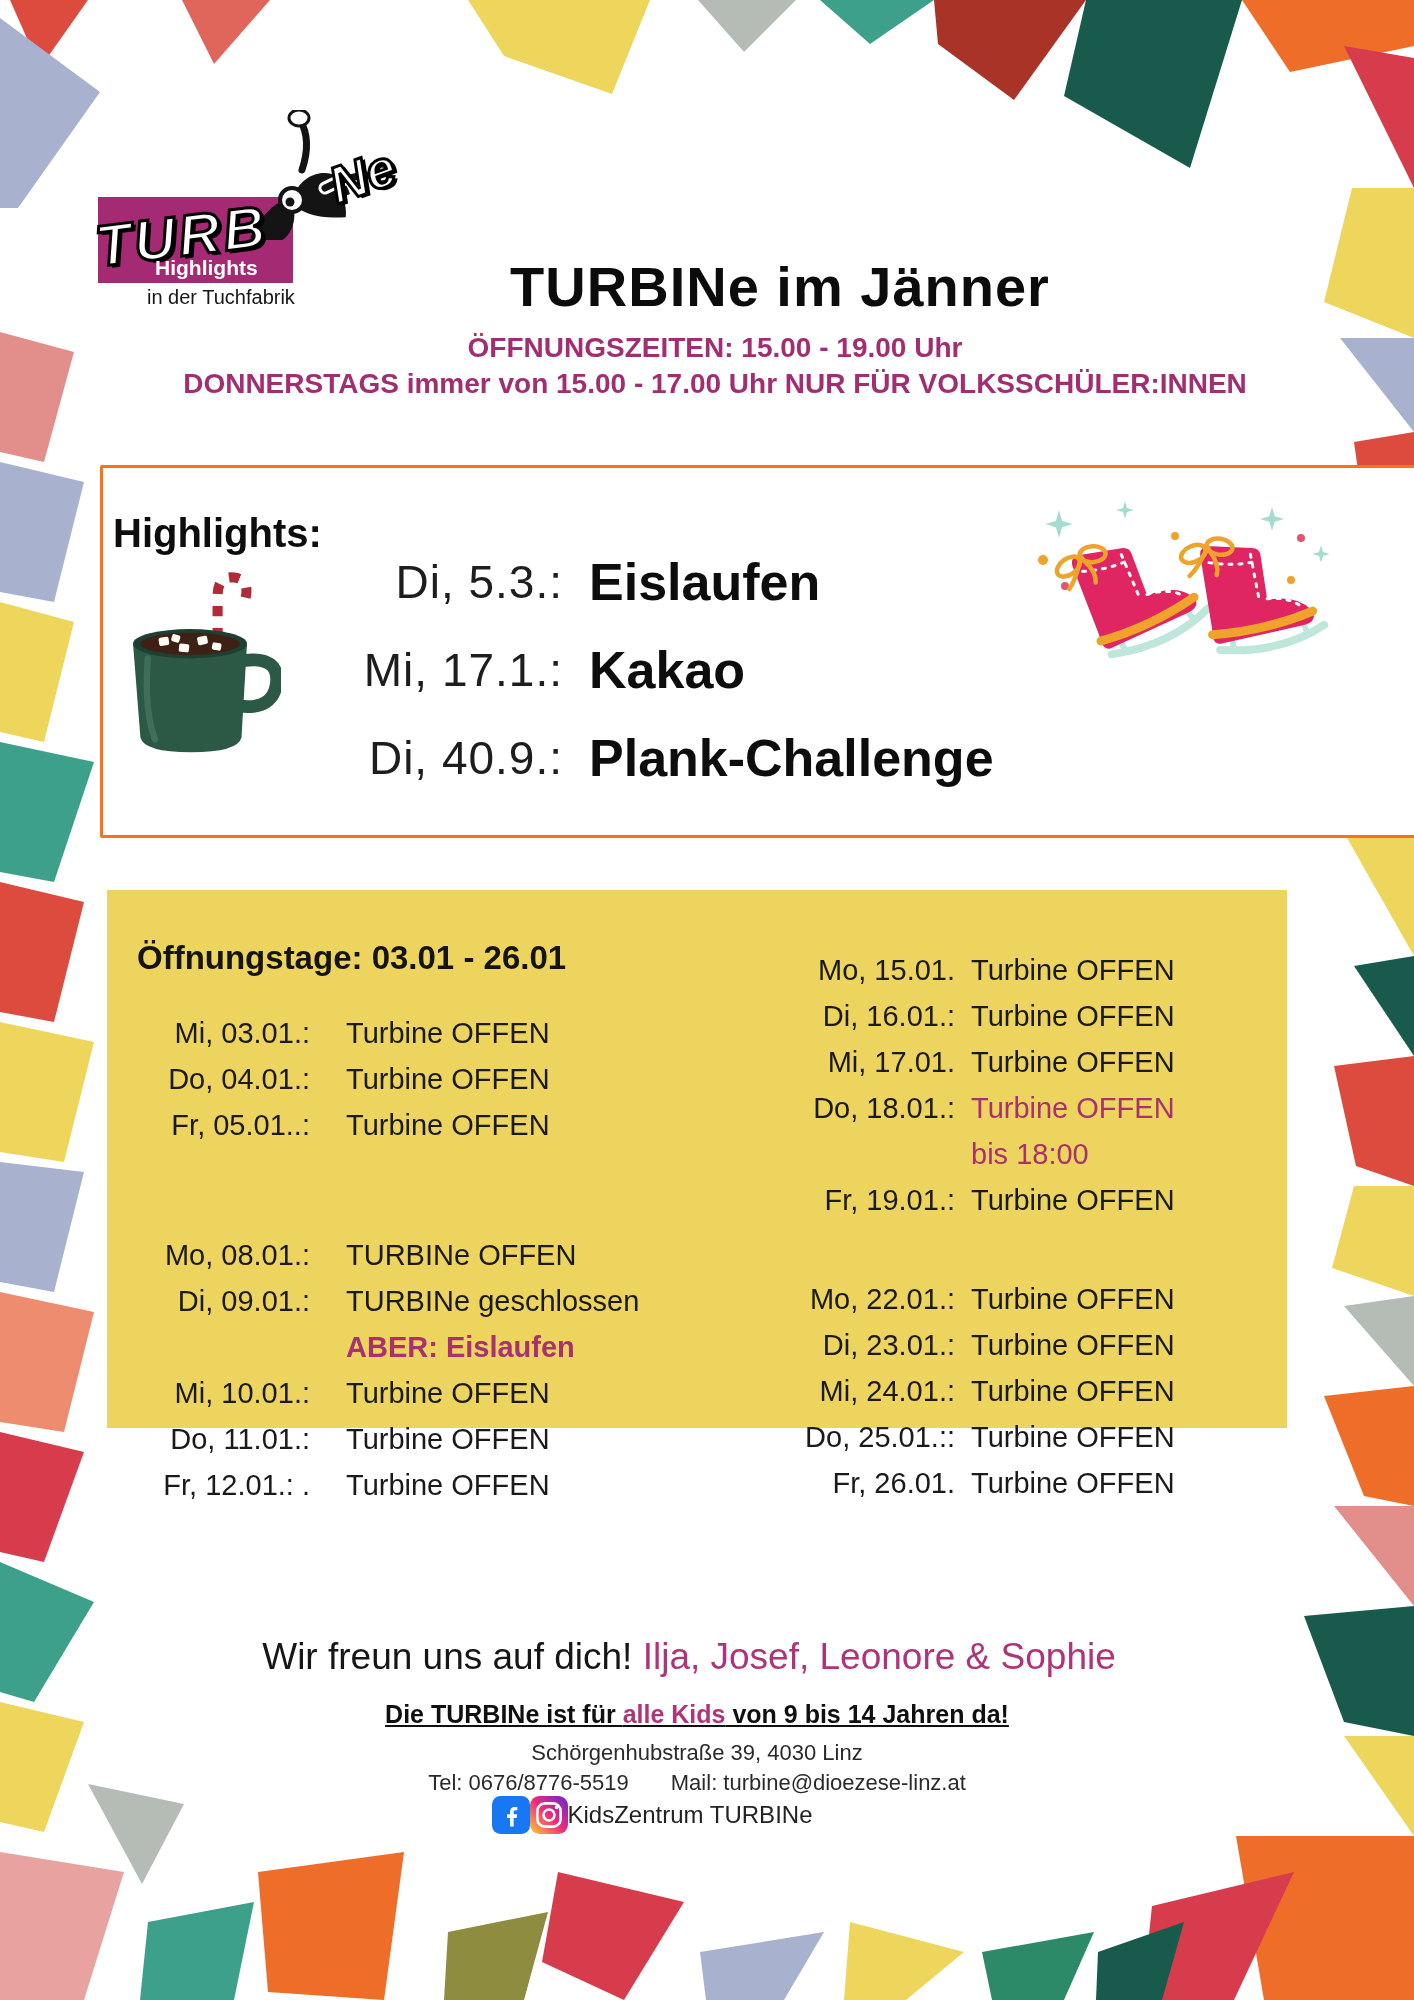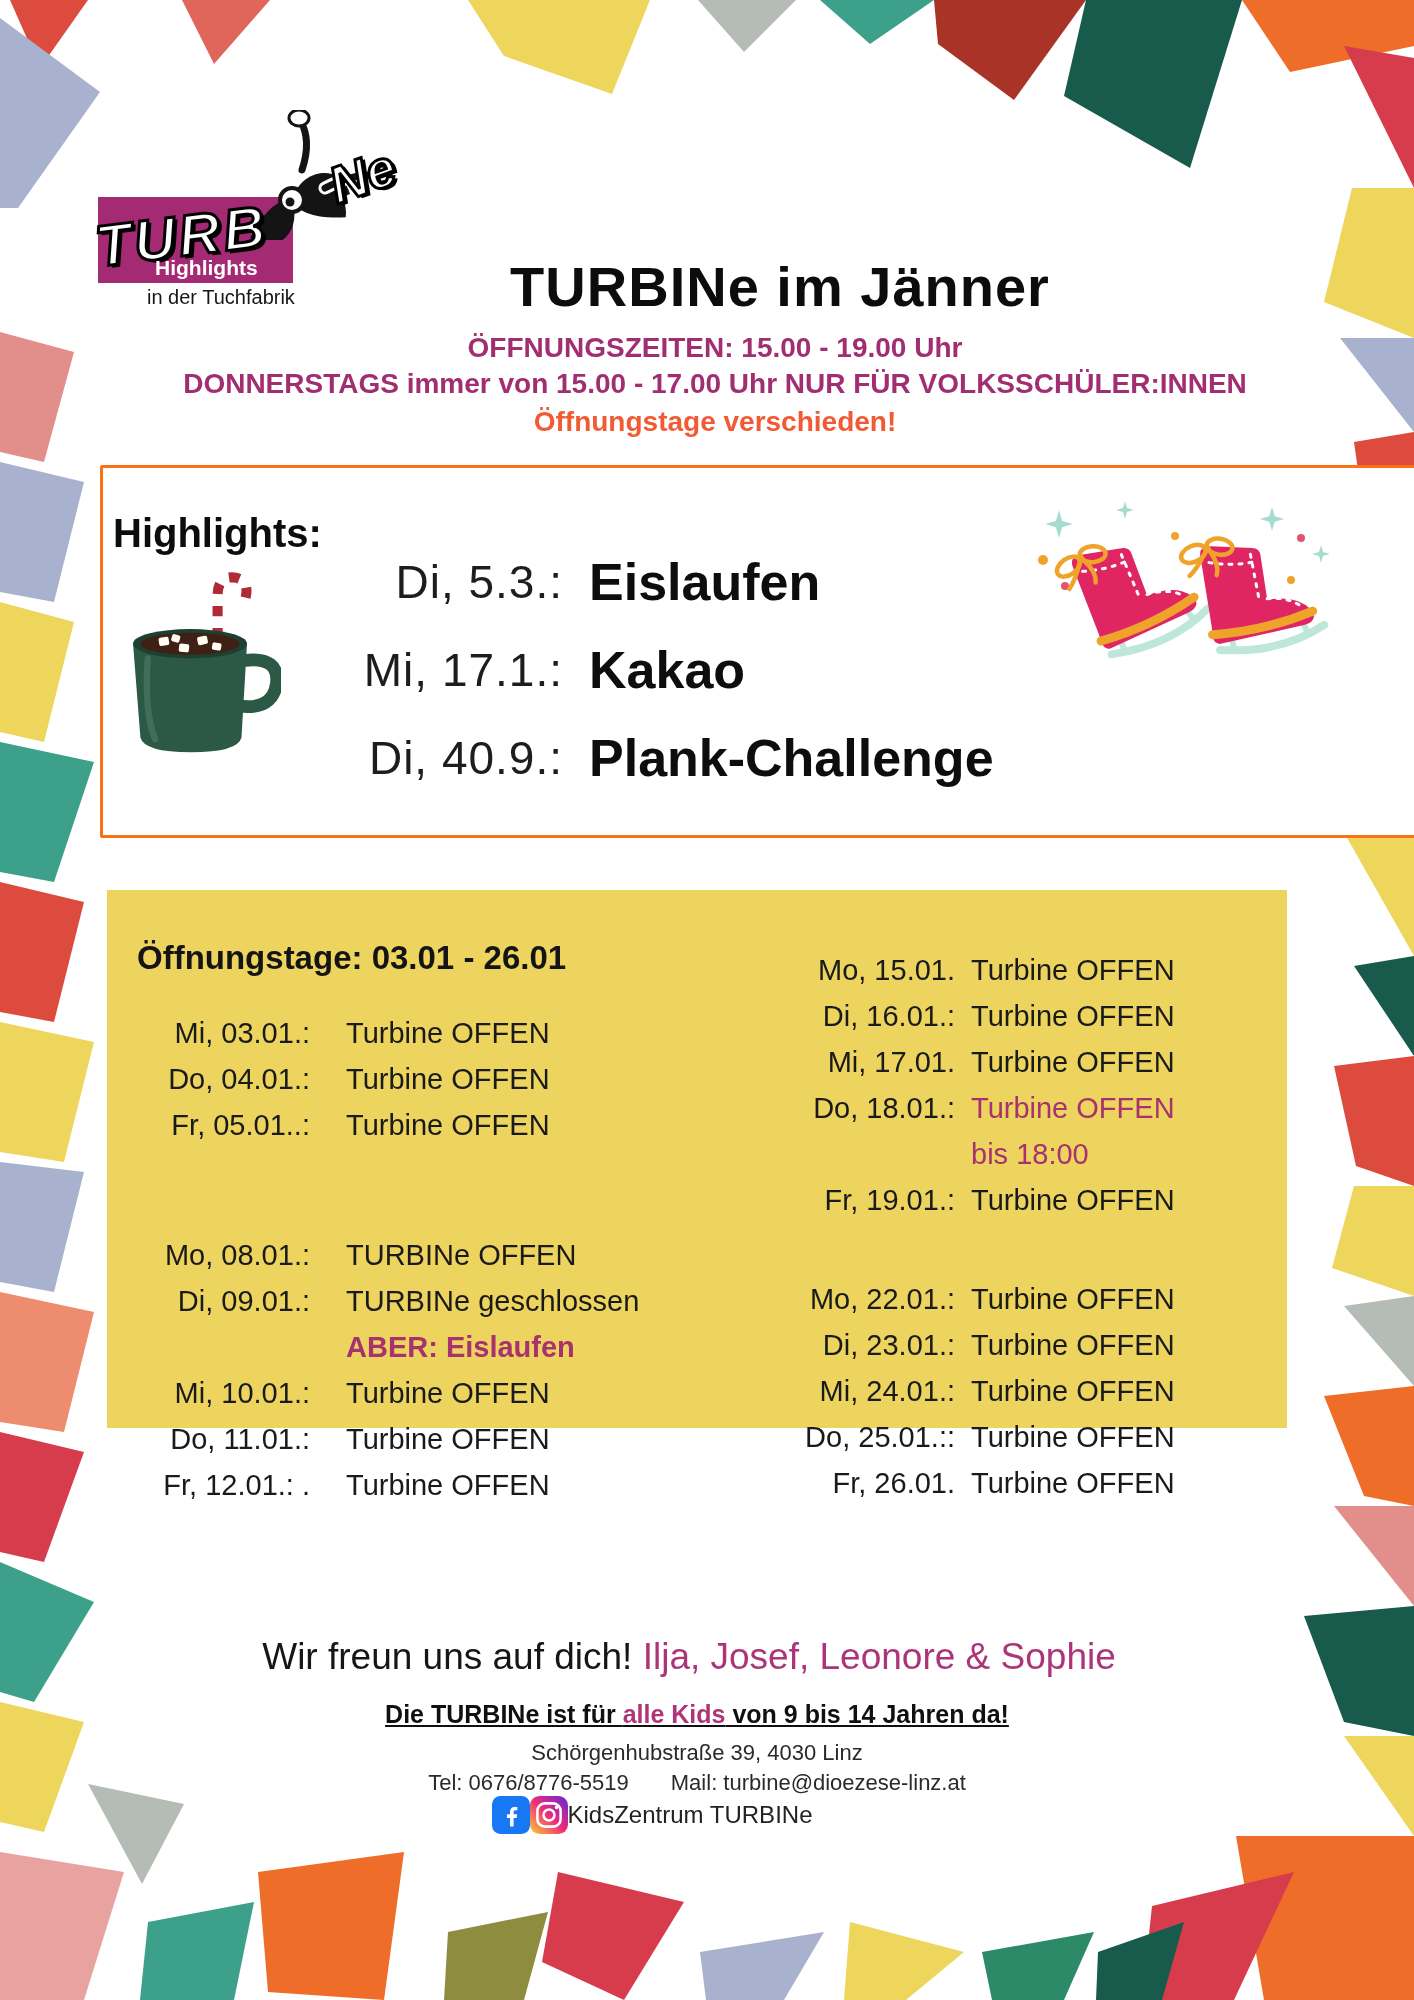--- a/index.html
+++ b/index.html
@@ -146,21 +146,20 @@
     <div class="logo-rect"></div>
     <div class="logo-turb">TURB</div>
     <div class="logo-ne">Ne</div>
     <div class="logo-kz">Highlights</div>
     <div class="logo-tf">in der Tuchfabrik</div>
   </div>
 
   <h1 class="title">TURBINe im Jänner</h1>
   <div class="sub sub1">ÖFFNUNGSZEITEN: 15.00 - 19.00 Uhr</div>
   <div class="sub sub2">DONNERSTAGS immer von 15.00 - 17.00 Uhr NUR FÜR VOLKSSCHÜLER:INNEN</div>
-  <div class="sub sub3">Öffnungstage verschieden!</div>
 
   <section class="hlbox">
     <h2 class="hl-heading">Highlights:</h2>
 
     <svg class="mug" viewBox="0 0 185 215" xmlns="http://www.w3.org/2000/svg">
       <path d="M116,80 L116,34 Q116,12 134,14 Q152,16 146,38" fill="none" stroke="#fff" stroke-width="11" stroke-linecap="round"></path>
       <path d="M116,80 L116,34 Q116,12 134,14 Q152,16 146,38" fill="none" stroke="#b02a37" stroke-width="11" stroke-dasharray="11 13" stroke-linecap="butt"></path>
       <path d="M146,104 Q184,100 180,130 Q176,158 140,154" fill="none" stroke="#2c5846" stroke-width="14" stroke-linecap="round"></path>
       <path d="M24,86 L32,188 Q36,204 87,204 Q138,204 142,188 L148,86 Z" fill="#2c5846"></path>
       <path d="M40,102 Q36,160 48,190" fill="none" stroke="#3f6e5a" stroke-width="7" stroke-linecap="round"></path>

